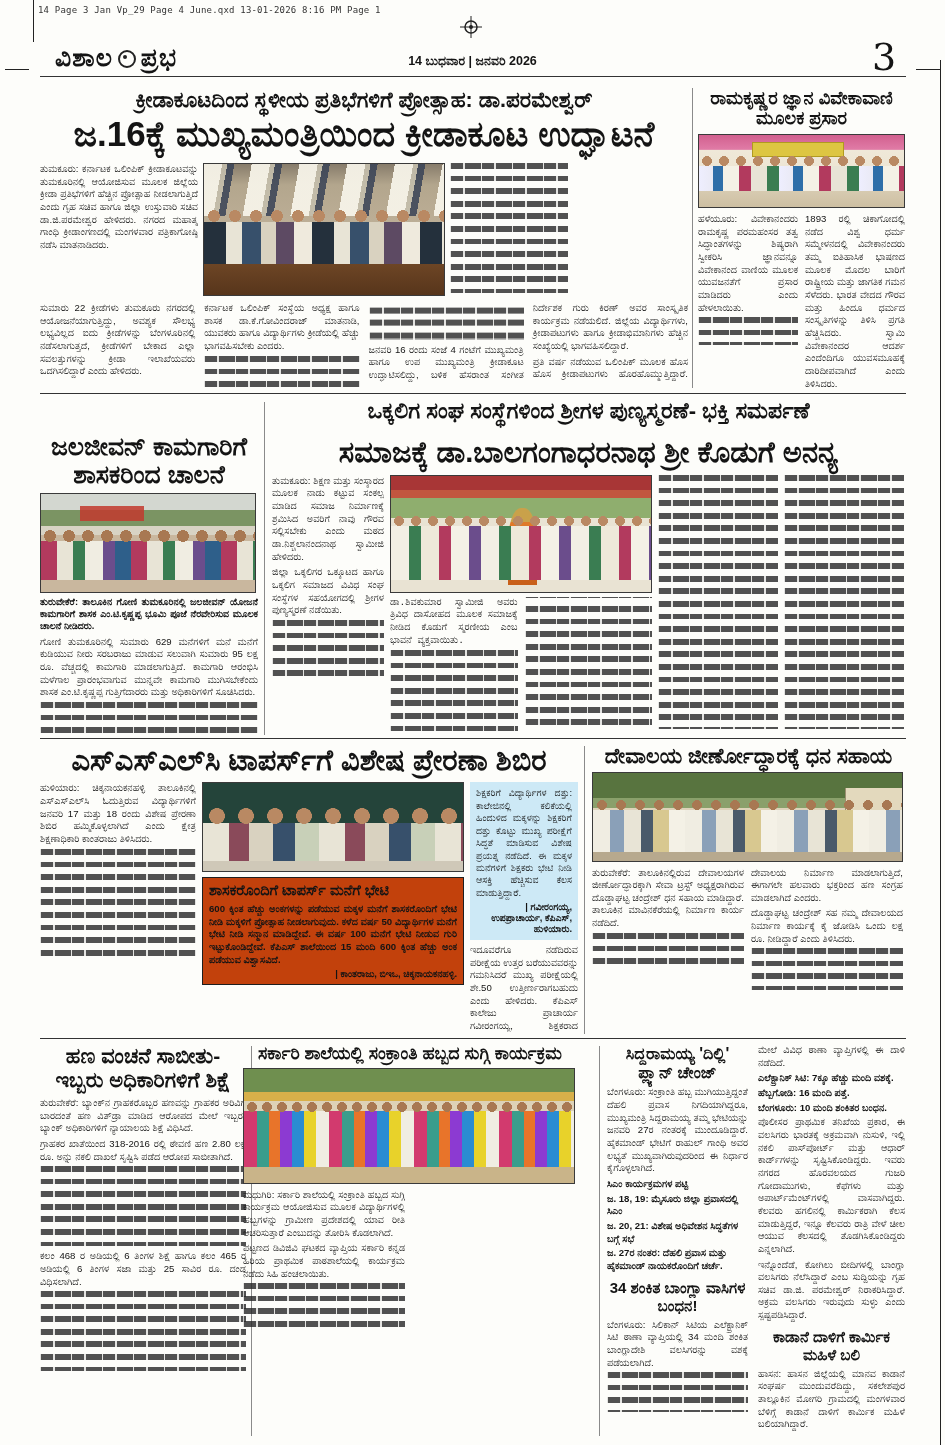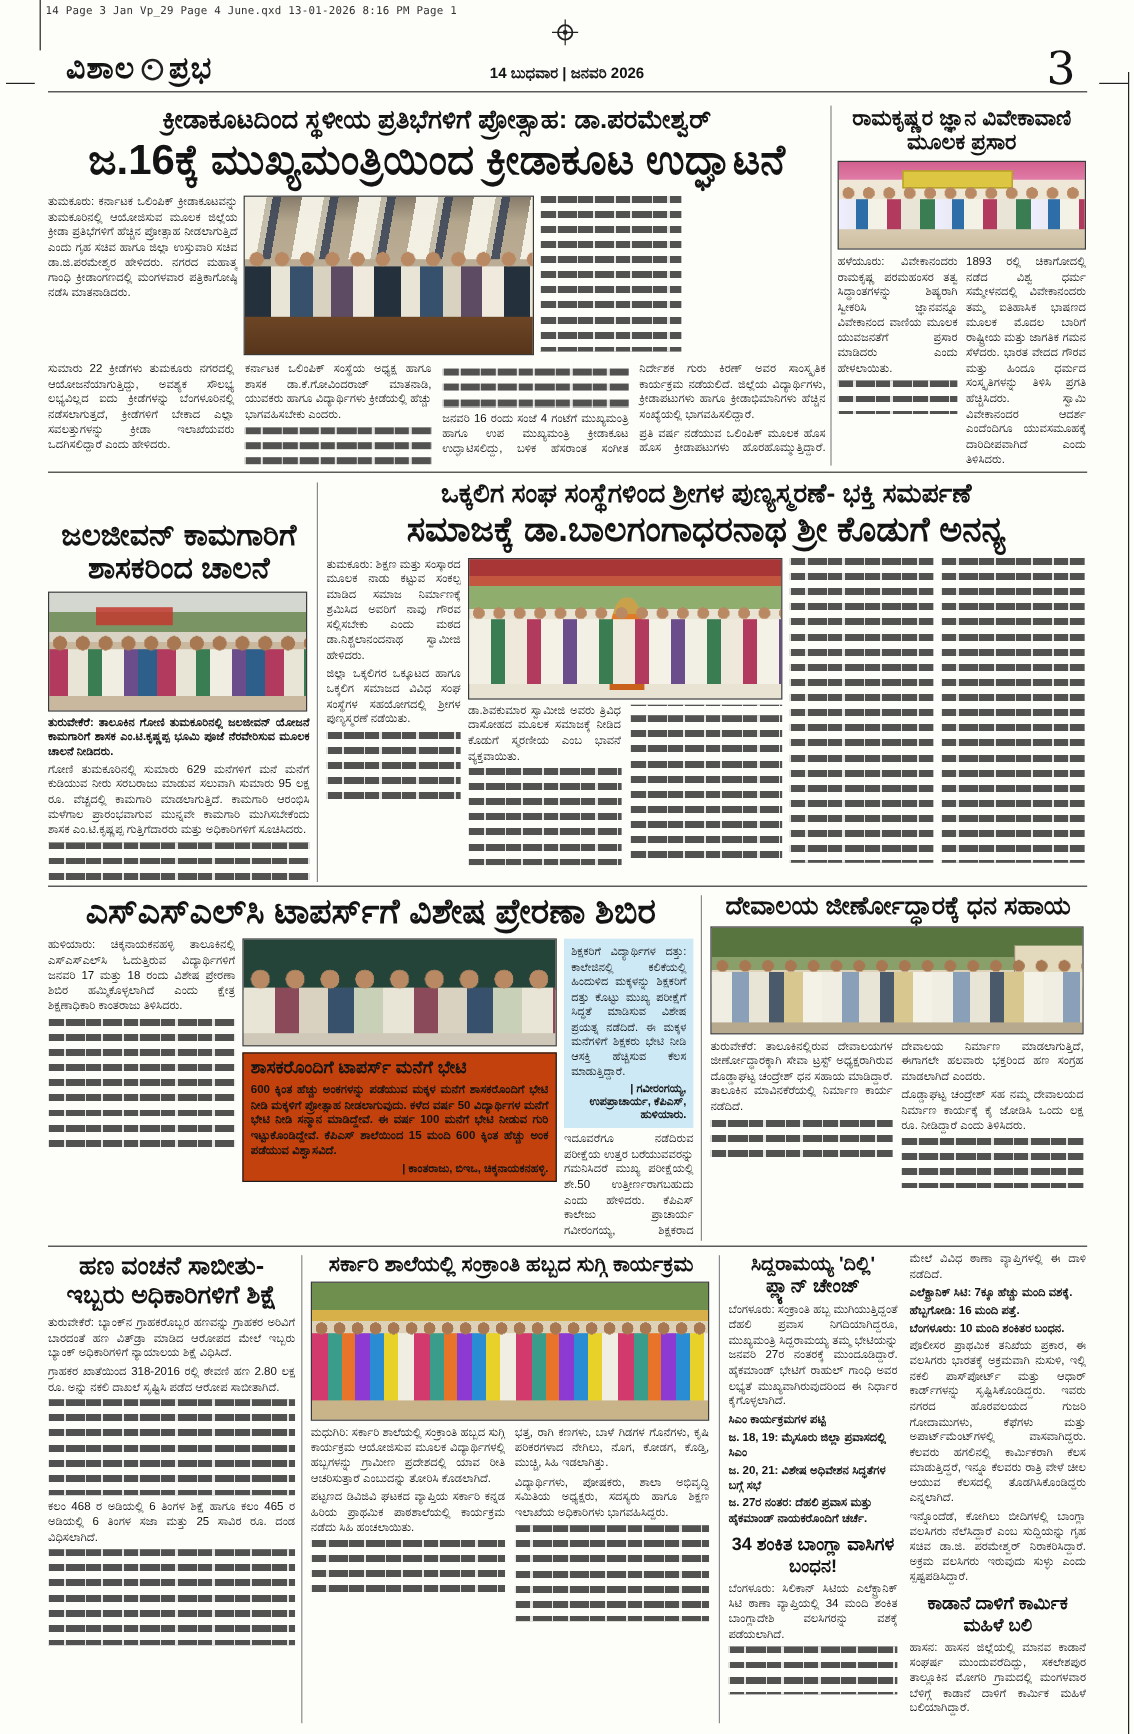--- a/index.html
+++ b/index.html
@@ -159,32 +159,32 @@
     </div>
     <p class="cap">ತುರುವೇಕೆರೆ: ತಾಲೂಕಿನ ಗೋಣಿ ತುಮಕೂರಿನಲ್ಲಿ ಜಲಜೀವನ್ ಯೋಜನೆ ಕಾಮಗಾರಿಗೆ ಶಾಸಕ ಎಂ.ಟಿ.ಕೃಷ್ಣಪ್ಪ ಭೂಮಿ ಪೂಜೆ ನೆರವೇರಿಸುವ ಮೂಲಕ ಚಾಲನೆ ನೀಡಿದರು.</p>
     <p class="bt">ಗೋಣಿ ತುಮಕೂರಿನಲ್ಲಿ ಸುಮಾರು 629 ಮನೆಗಳಿಗೆ ಮನೆ ಮನೆಗೆ ಕುಡಿಯುವ ನೀರು ಸರಬರಾಜು ಮಾಡುವ ಸಲುವಾಗಿ ಸುಮಾರು 95 ಲಕ್ಷ ರೂ. ವೆಚ್ಚದಲ್ಲಿ ಕಾಮಗಾರಿ ಮಾಡಲಾಗುತ್ತಿದೆ. ಕಾಮಗಾರಿ ಆರಂಭಿಸಿ ಮಳೆಗಾಲ ಪ್ರಾರಂಭವಾಗುವ ಮುನ್ನವೇ ಕಾಮಗಾರಿ ಮುಗಿಸಬೇಕೆಂದು ಶಾಸಕ ಎಂ.ಟಿ.ಕೃಷ್ಣಪ್ಪ ಗುತ್ತಿಗೆದಾರರು ಮತ್ತು ಅಧಿಕಾರಿಗಳಿಗೆ ಸೂಚಿಸಿದರು.</p>
     <div class="g" style="height:48px;"></div>
   </div>
 
   <div class="abs rule-v" style="left:264px;top:402px;height:333px;"></div>
 
   <div class="abs" style="left:272px;top:398px;width:633px;height:338px;">
     <div class="kick" style="font-size:22px;">ಒಕ್ಕಲಿಗ ಸಂಘ ಸಂಸ್ಥೆಗಳಿಂದ ಶ್ರೀಗಳ ಪುಣ್ಯಸ್ಮರಣೆ- ಭಕ್ತಿ ಸಮರ್ಪಣೆ</div>
-    <div class="hl" style="font-size:29px;margin-top:3px;">ಸಮಾಜಕ್ಕೆ ಡಾ.ಬಾಲಗಂಗಾಧರನಾಥ ಶ್ರೀ ಕೊಡುಗೆ ಅನನ್ಯ</div>
+    <div class="hl" style="font-size:29px;margin-top:13px;">ಸಮಾಜಕ್ಕೆ ಡಾ.ಬಾಲಗಂಗಾಧರನಾಥ ಶ್ರೀ ಕೊಡುಗೆ ಅನನ್ಯ</div>
     <div class="flexrow" style="margin-top:6px;gap:6px;height:258px;">
       <div class="col" style="width:112px;height:258px;">
         <p class="bt">ತುಮಕೂರು: ಶಿಕ್ಷಣ ಮತ್ತು ಸಂಸ್ಕಾರದ ಮೂಲಕ ನಾಡು ಕಟ್ಟುವ ಸಂಕಲ್ಪ ಮಾಡಿದ ಸಮಾಜ ನಿರ್ಮಾಣಕ್ಕೆ ಶ್ರಮಿಸಿದ ಅವರಿಗೆ ನಾವು ಗೌರವ ಸಲ್ಲಿಸಬೇಕು ಎಂದು ಮಠದ ಡಾ.ನಿಶ್ಚಲಾನಂದನಾಥ ಸ್ವಾಮೀಜಿ ಹೇಳಿದರು.</p>
         <p class="bt">ಜಿಲ್ಲಾ ಒಕ್ಕಲಿಗರ ಒಕ್ಕೂಟದ ಹಾಗೂ ಒಕ್ಕಲಿಗ ಸಮಾಜದ ವಿವಿಧ ಸಂಘ ಸಂಸ್ಥೆಗಳ ಸಹಯೋಗದಲ್ಲಿ ಶ್ರೀಗಳ ಪುಣ್ಯಸ್ಮರಣೆ ನಡೆಯಿತು.</p>
         <div class="g" style="height:60px;"></div>
       </div>
       <div style="width:262px;">
         <div class="ph ph-okka" style="width:262px;height:118px;">
           <div class="crowd"></div>
         </div>
-        <div class="col" style="height:134px;column-count:2;column-gap:7px;margin-top:4px;">
+        <div class="col" style="height:134px;column-count:2;column-gap:7px;margin-top:4px;font-family:Liberation Mono, monospace;">
           <p class="bt">ಡಾ.ಶಿವಕುಮಾರ ಸ್ವಾಮೀಜಿ ಅವರು ತ್ರಿವಿಧ ದಾಸೋಹದ ಮೂಲಕ ಸಮಾಜಕ್ಕೆ ನೀಡಿದ ಕೊಡುಗೆ ಸ್ಮರಣೀಯ ಎಂಬ ಭಾವನೆ ವ್ಯಕ್ತವಾಯಿತು.</p>
           <div class="g" style="height:86px;margin-bottom:4px;"></div>
           <div class="g" style="height:128px;"></div>
         </div>
       </div>
       <div class="col" style="width:120px;height:258px;">
         <div class="g" style="height:254px;"></div>
       </div>
       <div class="col" style="width:120px;height:258px;">
         <div class="g" style="height:254px;"></div>
@@ -247,35 +247,30 @@
     <div class="hl" style="font-size:21px;">ಹಣ ವಂಚನೆ ಸಾಬೀತು- ಇಬ್ಬರು ಅಧಿಕಾರಿಗಳಿಗೆ ಶಿಕ್ಷೆ</div>
     <p class="bt" style="margin-top:6px;">ತುರುವೇಕೆರೆ: ಬ್ಯಾಂಕ್‌ನ ಗ್ರಾಹಕರೊಬ್ಬರ ಹಣವನ್ನು ಗ್ರಾಹಕರ ಅರಿವಿಗೆ ಬಾರದಂತೆ ಹಣ ವಿತ್‌ಡ್ರಾ ಮಾಡಿದ ಆರೋಪದ ಮೇಲೆ ಇಬ್ಬರು ಬ್ಯಾಂಕ್ ಅಧಿಕಾರಿಗಳಿಗೆ ನ್ಯಾಯಾಲಯ ಶಿಕ್ಷೆ ವಿಧಿಸಿದೆ.</p>
     <p class="bt">ಗ್ರಾಹಕರ ಖಾತೆಯಿಂದ 318-2016 ರಲ್ಲಿ ಠೇವಣಿ ಹಣ 2.80 ಲಕ್ಷ ರೂ. ಅನ್ನು ನಕಲಿ ದಾಖಲೆ ಸೃಷ್ಟಿಸಿ ಪಡೆದ ಆರೋಪ ಸಾಬೀತಾಗಿದೆ.</p>
     <div class="g" style="height:80px;margin-bottom:4px;"></div>
     <p class="bt">ಕಲಂ 468 ರ ಅಡಿಯಲ್ಲಿ 6 ತಿಂಗಳ ಶಿಕ್ಷೆ ಹಾಗೂ ಕಲಂ 465 ರ ಅಡಿಯಲ್ಲಿ 6 ತಿಂಗಳ ಸಜಾ ಮತ್ತು 25 ಸಾವಿರ ರೂ. ದಂಡ ವಿಧಿಸಲಾಗಿದೆ.</p>
     <div class="g" style="height:80px;"></div>
   </div>
 
   <div class="abs rule-v" style="left:251px;top:1046px;height:390px;"></div>
 
-  <div class="abs" style="left:259px;top:1044px;width:334px;height:394px;">
+  <div class="abs" style="left:243px;top:1044px;width:334px;height:394px;">
     <div class="hl" style="font-size:17.5px;">ಸರ್ಕಾರಿ ಶಾಲೆಯಲ್ಲಿ ಸಂಕ್ರಾಂತಿ ಹಬ್ಬದ ಸುಗ್ಗಿ ಕಾರ್ಯಕ್ರಮ</div>
     <div class="ph ph-suggi" style="width:332px;height:116px;margin-top:4px;">
       <div class="crowd"></div>
     </div>
     <div class="flexrow" style="margin-top:5px;gap:8px;height:240px;">
       <div class="col" style="width:162px;height:240px;">
         <p class="bt">ಮಧುಗಿರಿ: ಸರ್ಕಾರಿ ಶಾಲೆಯಲ್ಲಿ ಸಂಕ್ರಾಂತಿ ಹಬ್ಬದ ಸುಗ್ಗಿ ಕಾರ್ಯಕ್ರಮ ಆಯೋಜಿಸುವ ಮೂಲಕ ವಿದ್ಯಾರ್ಥಿಗಳಲ್ಲಿ ಹಬ್ಬಗಳನ್ನು ಗ್ರಾಮೀಣ ಪ್ರದೇಶದಲ್ಲಿ ಯಾವ ರೀತಿ ಆಚರಿಸುತ್ತಾರೆ ಎಂಬುದನ್ನು ತೋರಿಸಿ ಕೊಡಲಾಗಿದೆ.</p>
         <p class="bt">ಪಟ್ಟಣದ ಡಿವಿಜಿವಿ ಘಟಕದ ವ್ಯಾಪ್ತಿಯ ಸರ್ಕಾರಿ ಕನ್ನಡ ಹಿರಿಯ ಪ್ರಾಥಮಿಕ ಪಾಠಶಾಲೆಯಲ್ಲಿ ಕಾರ್ಯಕ್ರಮ ನಡೆದು ಸಿಹಿ ಹಂಚಲಾಯಿತು.</p>
         <div class="g" style="height:46px;"></div>
-      </div>
-      <div class="col" style="width:162px;height:240px;">
-        <p class="bt">ಭತ್ತ, ರಾಗಿ ಕಣಗಳು, ಬಾಳೆ ಗಿಡಗಳ ಗೊನೆಗಳು, ಕೃಷಿ ಪರಿಕರಗಳಾದ ನೇಗಿಲು, ನೊಗ, ಕೋಡಗ, ಕೊಡ್ತಿ, ಮುಚ್ಚಿ, ಸಿಹಿ ಇಡಲಾಗಿತ್ತು.</p>
-        <p class="bt">ವಿದ್ಯಾರ್ಥಿಗಳು, ಪೋಷಕರು, ಶಾಲಾ ಅಭಿವೃದ್ಧಿ ಸಮಿತಿಯ ಅಧ್ಯಕ್ಷರು, ಸದಸ್ಯರು ಹಾಗೂ ಶಿಕ್ಷಣ ಇಲಾಖೆಯ ಅಧಿಕಾರಿಗಳು ಭಾಗವಹಿಸಿದ್ದರು.</p>
-        <div class="g" style="height:80px;"></div>
       </div>
     </div>
   </div>
 
   <div class="abs rule-v" style="left:599px;top:1046px;height:390px;"></div>
 
   <div class="abs flexrow" style="left:607px;top:1044px;width:298px;height:394px;gap:10px;">
     <div class="col" style="width:141px;height:394px;">
       <div class="subhl" style="font-size:16px;margin-top:0;">ಸಿದ್ದರಾಮಯ್ಯ 'ದಿಲ್ಲಿ' ಪ್ಲ್ಯಾನ್ ಚೇಂಜ್</div>
       <p class="bt">ಬೆಂಗಳೂರು: ಸಂಕ್ರಾಂತಿ ಹಬ್ಬ ಮುಗಿಯುತ್ತಿದ್ದಂತೆ ದೆಹಲಿ ಪ್ರವಾಸ ನಿಗದಿಯಾಗಿದ್ದರೂ, ಮುಖ್ಯಮಂತ್ರಿ ಸಿದ್ದರಾಮಯ್ಯ ತಮ್ಮ ಭೇಟಿಯನ್ನು ಜನವರಿ 27ರ ನಂತರಕ್ಕೆ ಮುಂದೂಡಿದ್ದಾರೆ. ಹೈಕಮಾಂಡ್ ಭೇಟಿಗೆ ರಾಹುಲ್ ಗಾಂಧಿ ಅವರ ಲಭ್ಯತೆ ಮುಖ್ಯವಾಗಿರುವುದರಿಂದ ಈ ನಿರ್ಧಾರ ಕೈಗೊಳ್ಳಲಾಗಿದೆ.</p>

